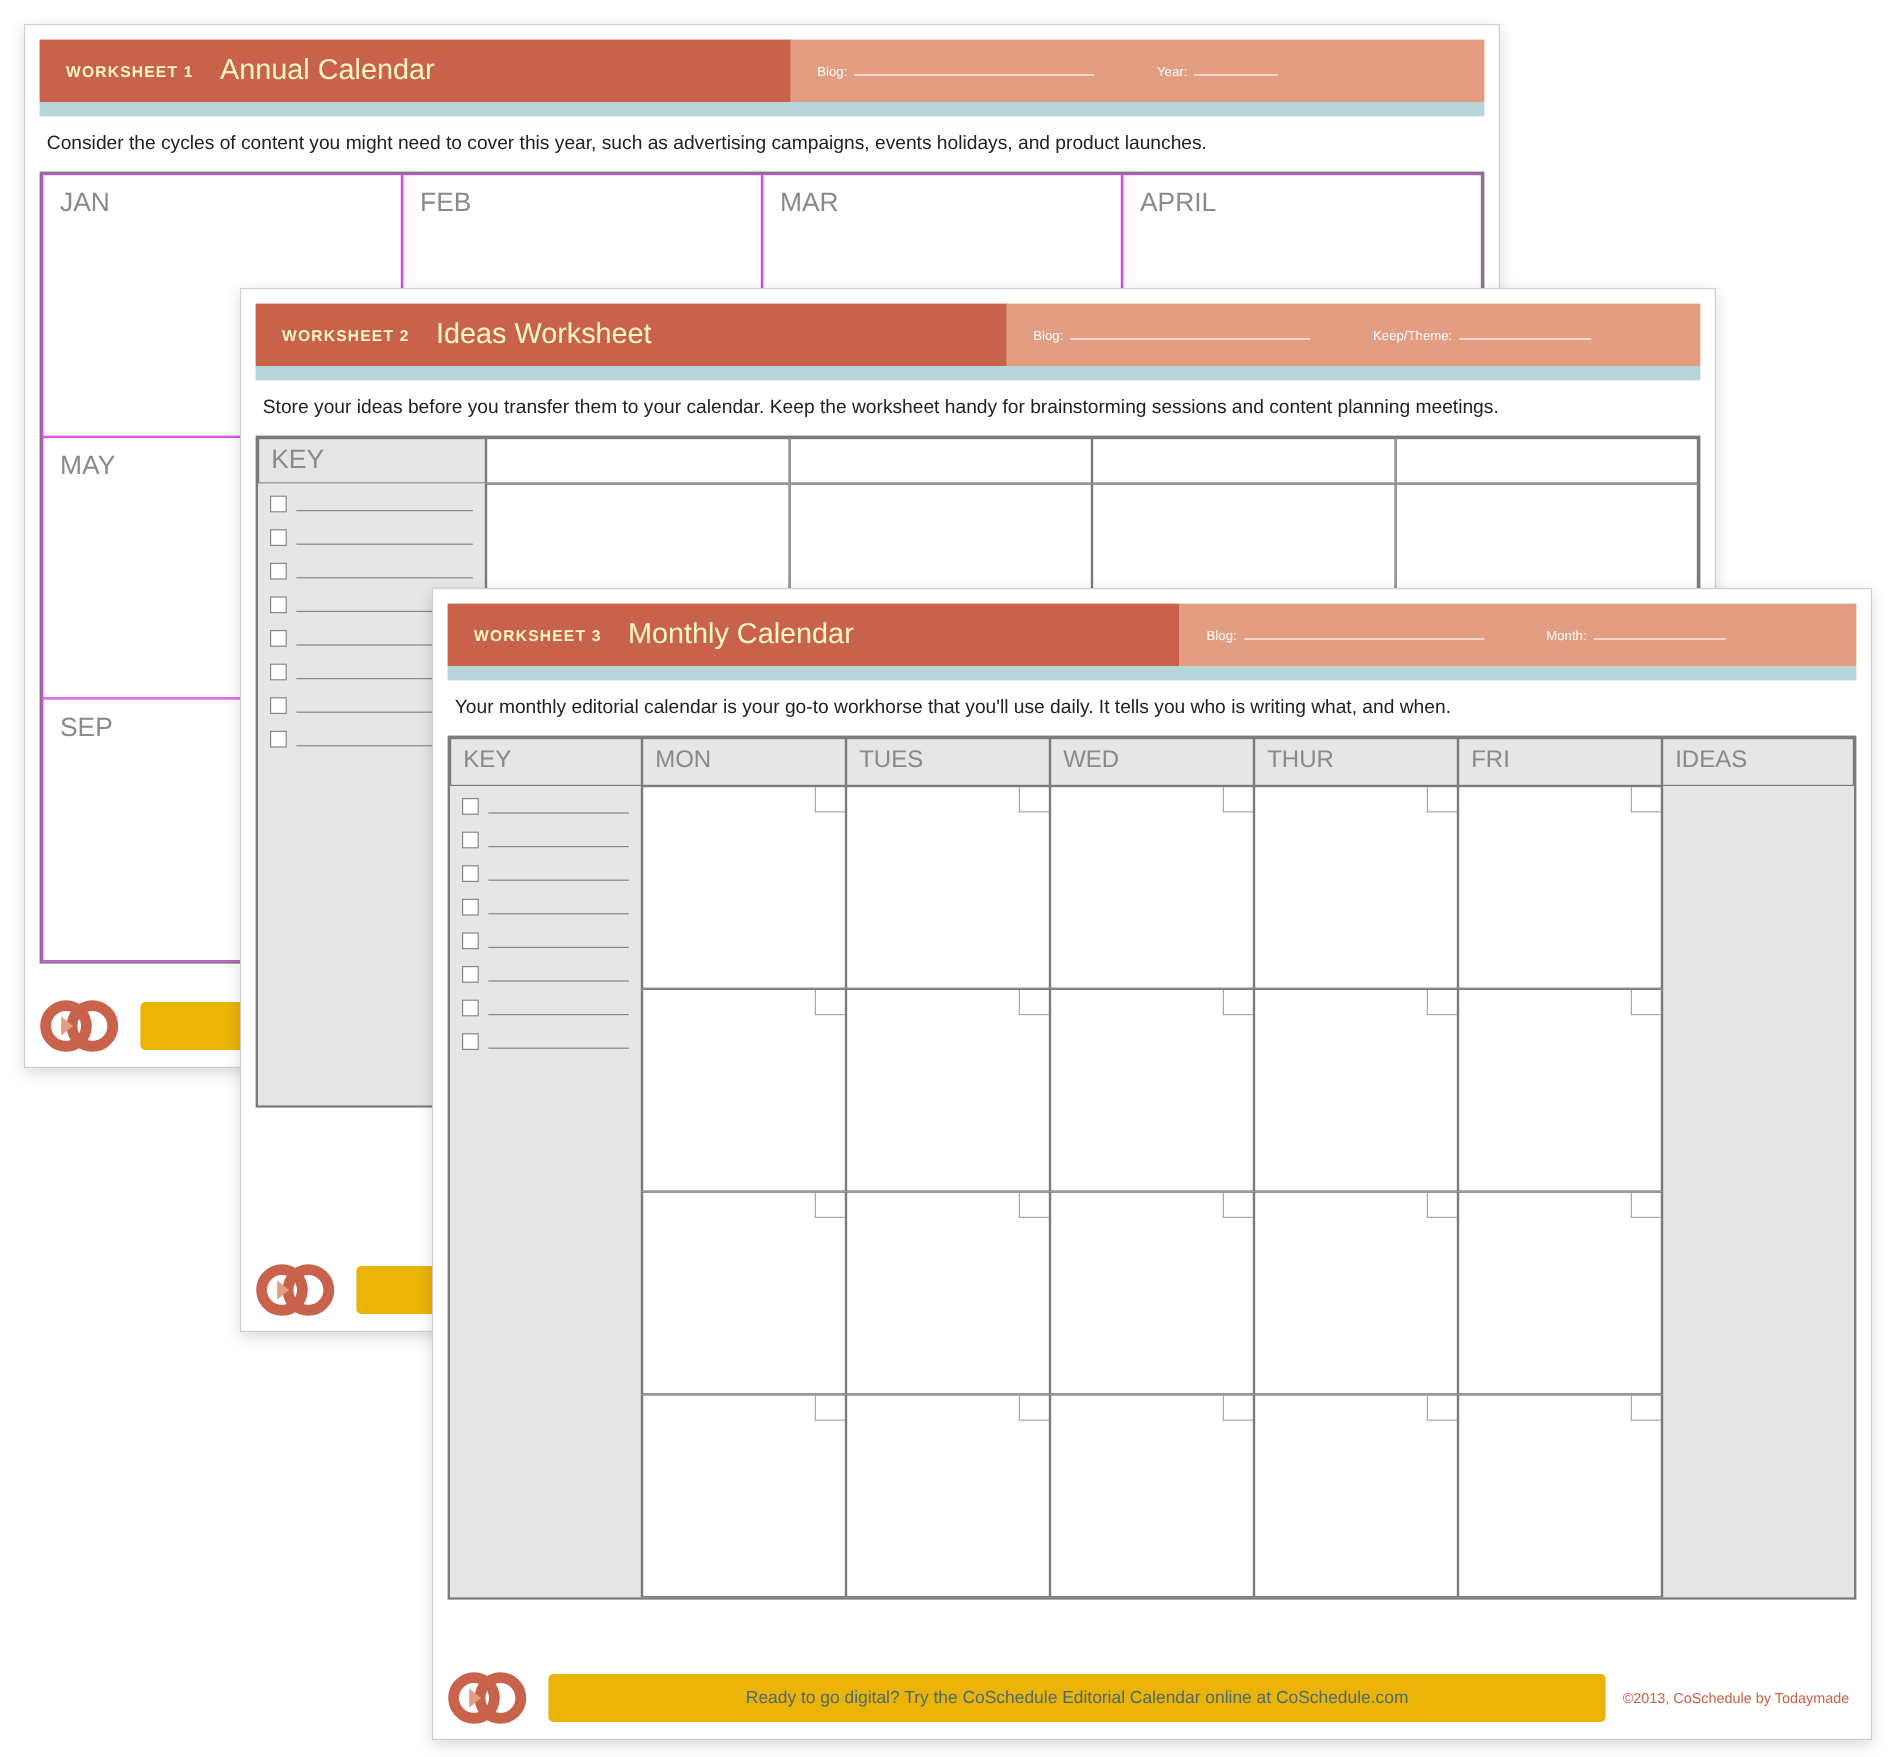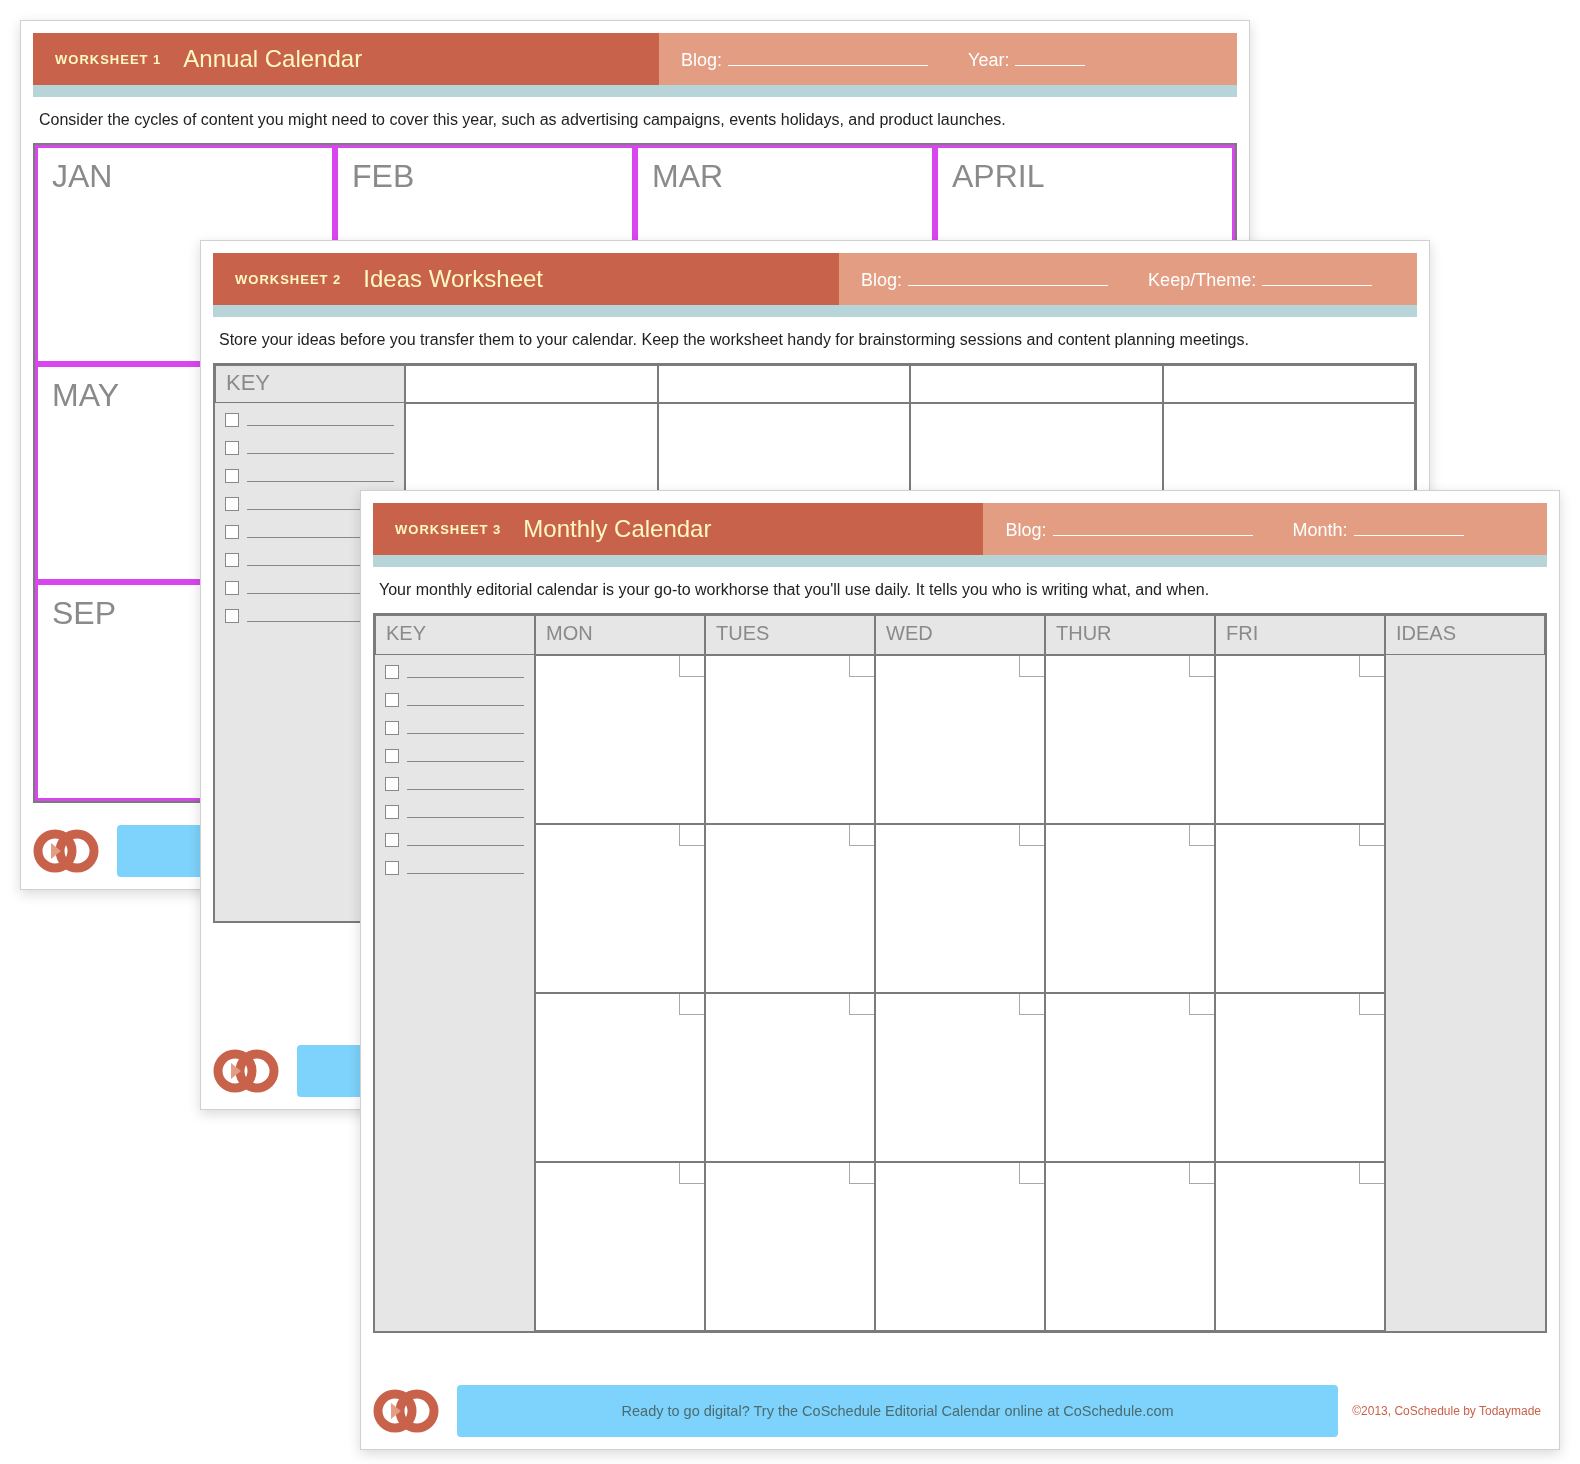--- a/index.html
+++ b/index.html
@@ -31,23 +31,23 @@
     padding: 0 22px;
     flex: 0 0 52%;
   }
   .hdr-right {
     background: #e39d82;
     color: #ffffff;
     display: flex;
     align-items: center;
     padding: 0 22px;
     flex: 1;
-    font-size: 18px;
+    font-size: 11px;
     font-weight: 500;
-    gap: 40px;
+    gap: 52px;
   }
   .hdr-right .field {
     display: flex;
     align-items: baseline;
     gap: 6px;
   }
   .hdr-right .line {
     display: inline-block;
     border-bottom: 1px solid #ffffff;
     min-width: 140px;
@@ -77,23 +77,23 @@
   
   #s1 { left: 20px; top: 20px; width: 1230px; height: 870px; }
   .annual-grid {
     border: 2px solid #7b7b7b;
     display: grid;
     grid-template-columns: repeat(4, 1fr);
     grid-template-rows: repeat(3, 1fr);
     height: 660px;
   }
   .annual-grid .cell {
-    border: 3px solid #d946ef;
+    border: 1px solid #d946ef;
     padding: 10px 14px;
-    font-size: 32px;
+    font-size: 22px;
     color: #8a8a8a;
     font-weight: 400;
   }
   
   #s2 { left: 200px; top: 240px; width: 1230px; height: 870px; }
   .ideas-grid {
     border: 2px solid #7b7b7b;
     display: grid;
     grid-template-columns: 190px repeat(4, 1fr);
     grid-template-rows: 38px repeat(3, 1fr);
@@ -189,22 +189,22 @@
   }
   .logo {
     width: 70px;
     height: 44px;
     position: relative;
     flex: 0 0 auto;
   }
   .logo svg { width: 100%; height: 100%; }
   .footbar {
     flex: 1;
-    background: #7dd3fc;
-    height: 52px;
+    background: #eab308;
+    height: 40px;
     border-radius: 4px;
     display: flex;
     align-items: center;
     justify-content: center;
     color: #4b6b6f;
     font-size: 14.5px;
     font-weight: 500;
   }
   .copyright {
     color: #c8624b;

